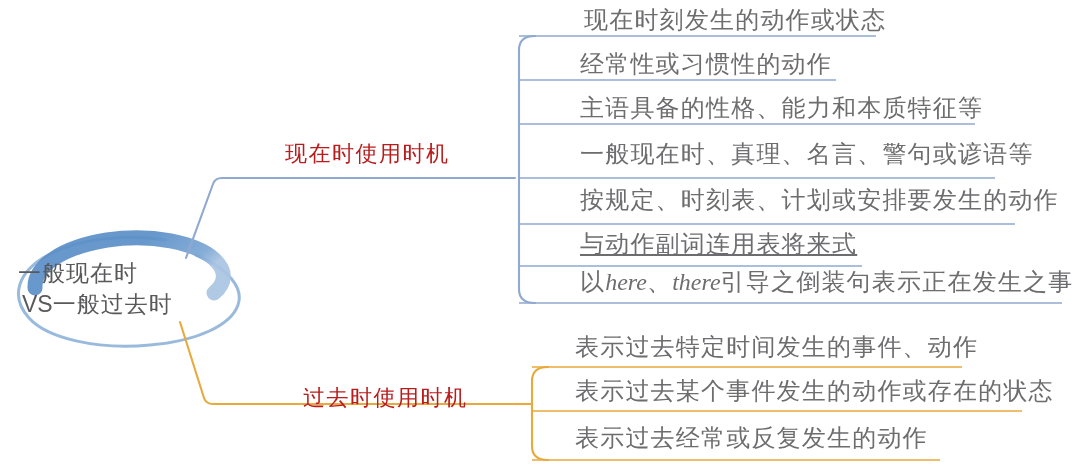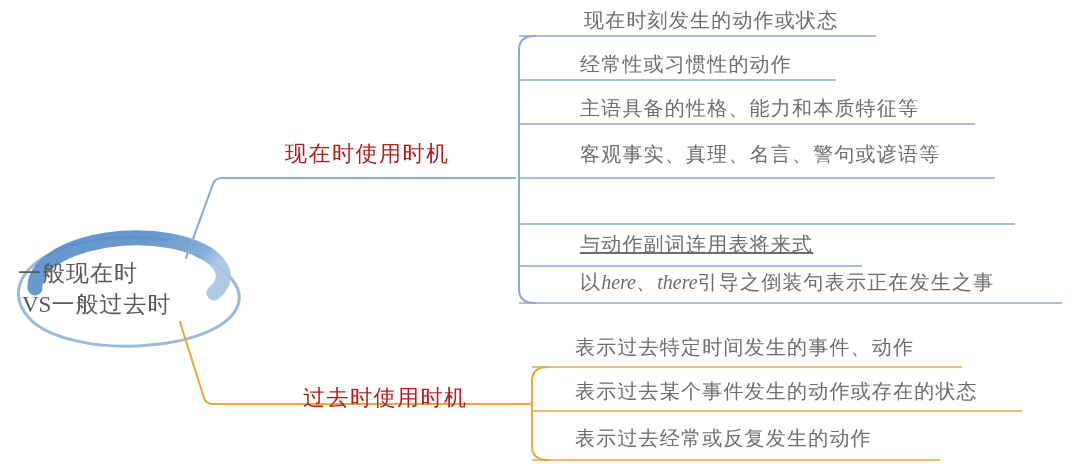--- a/index.html
+++ b/index.html
@@ -31,42 +31,42 @@
     color:#59595b;
     font-size:23px;
     line-height:31px;
     letter-spacing:1px;
     white-space:nowrap;
     z-index:4;
   }
   .center-label .ln{display:block;}
   .center-label .ln2{padding-left:4px;}
   .center-label .vs{
-    font-family:Liberation Serif, serif;
+    font-family:Liberation Sans, sans-serif;
     font-size:23px;
     letter-spacing:0px;
   }
   
   .branch-title{
     position:absolute;
     color:#b91c1c;
     font-size:22px;
     line-height:26px;
     white-space:nowrap;
     letter-spacing:1.5px;
     z-index:4;
   }
   #branch-title-present{ left:285px; top:141px; }
   #branch-title-past{    left:303px; top:385px; }
 
   
   .leaf{
     position:absolute;
     color:#6d6d6f;
-    font-size:20px;
+    font-size:24px;
     line-height:24px;
     white-space:nowrap;
     letter-spacing:1.2px;
     z-index:4;
   }
   .leaf .lat{
     font-family:"Liberation Serif","DejaVu Serif",serif;
     letter-spacing:0px;
     font-style:italic;
   }
@@ -126,21 +126,22 @@
     <span class="ln ln2"><span class="vs">VS</span><span>一般过去时</span></span>
   </div>
 
   <div class="branch-title" id="branch-title-present">现在时使用时机</div>
 
   <div class="branch-title" id="branch-title-past">过去时使用时机</div>
 
   <div class="leaf" style="left:584px;  top:8px;">现在时刻发生的动作或状态</div>
   <div class="leaf" style="left:580px;  top:52px;">经常性或习惯性的动作</div>
   <div class="leaf" style="left:580px;  top:96px;">主语具备的性格、能力和本质特征等</div>
-  <div class="leaf" style="left:580px;  top:142px;">客观事实、真理、名言、警句或谚语等</div>
+  <div class="leaf" style="left:580px;  top:142px;">一般现在时、真理、名言、警句或谚语等</div>
+  <div class="leaf" style="left:580px;  top:188px;">按规定、时刻表、计划或安排要发生的动作</div>
   <div class="leaf" style="left:580px;  top:232px;text-decoration:underline;">与动作副词连用表将来式</div>
   <div class="leaf" id="leaf-present-7" style="left:580px; top:270px;"><span>以</span><span class="lat">here</span><span>、</span><span class="lat">there</span><span>引导之倒装句表示正在发生之事</span></div>
 
   <div class="leaf" style="left:575px;  top:335px;">表示过去特定时间发生的事件、动作</div>
   <div class="leaf" style="left:575px;  top:379px;">表示过去某个事件发生的动作或存在的状态</div>
   <div class="leaf" style="left:575px;  top:426px;">表示过去经常或反复发生的动作</div>
 
 </div>
 
 </body></html>

